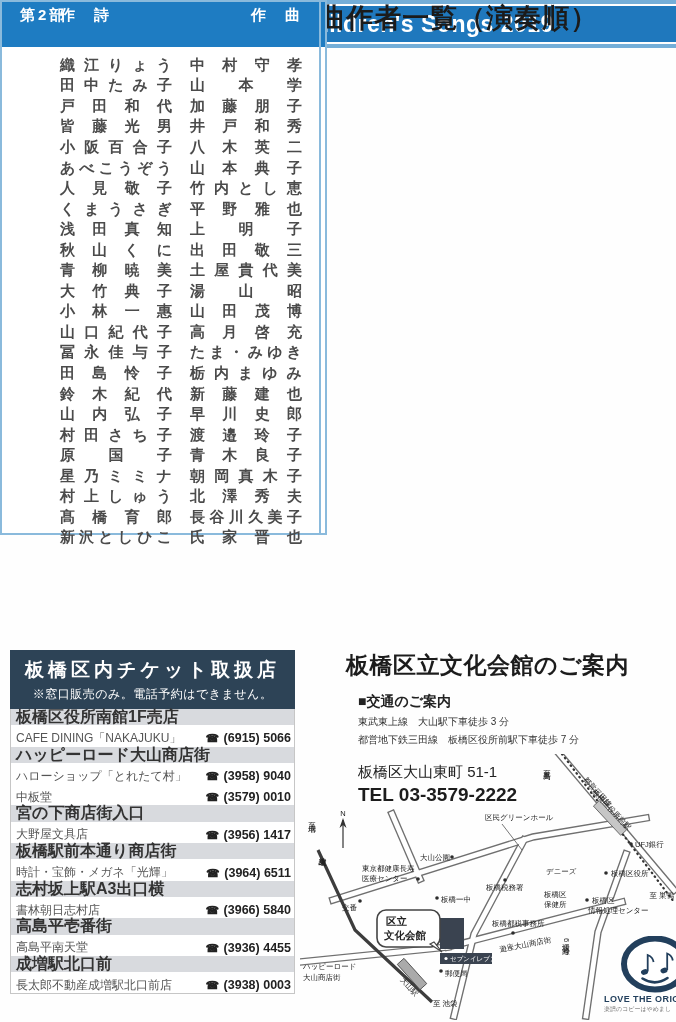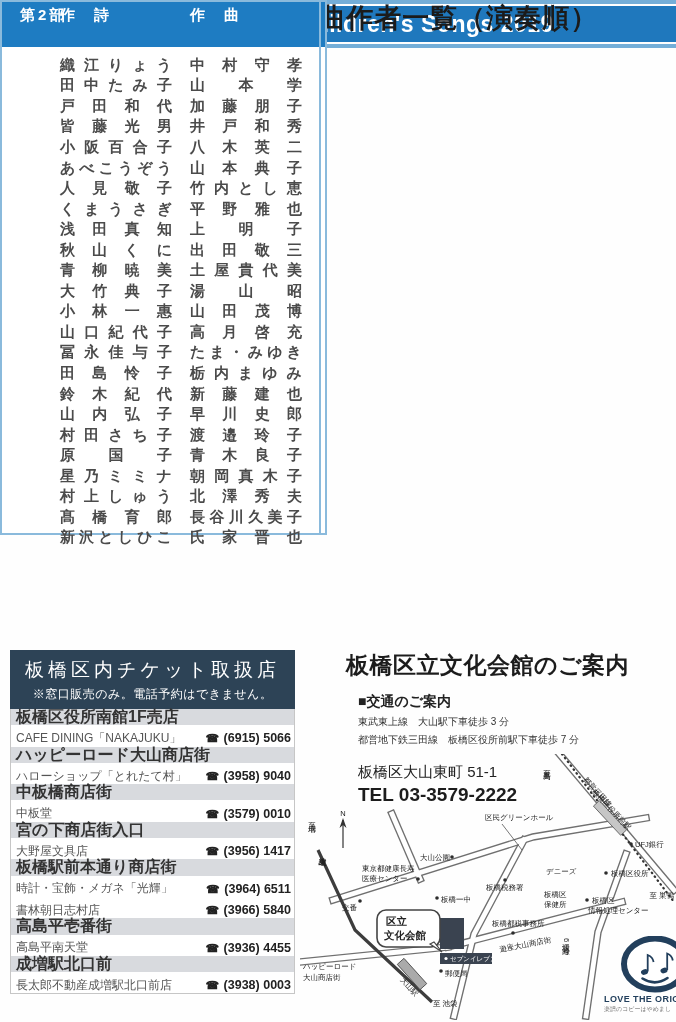--- a/index.html
+++ b/index.html
@@ -17,33 +17,33 @@
               font-family:"Liberation Serif",serif;font-size:27px;font-weight:600;
               letter-spacing:1px;color:#1b1b1b;}
 
   
   .ntable{position:absolute;top:110;height:535px;border:2.5px solid #8abadc;background:#fff;box-sizing:border-box;}
   .ntable.p1{left:10;width:327px;}
   .ntable.p2{left:347;width:321px;}
   .nt-head{position:relative;height:45px;background:#1e7cc2;color:#fff;font-weight:bold;font-size:15px;}
   .nt-head .h-part{position:absolute;left:18px;top:4px;letter-spacing:3px;}
   .nt-head .h-lyr{position:absolute;left:58px;width:112px;top:4px;text-align:left;letter-spacing:2px;}
-  .nt-head .h-comp{position:absolute;left:188px;width:112px;top:4px;text-align:left;letter-spacing:2px;}
+  .nt-head .h-comp{position:absolute;left:188px;width:112px;top:4px;text-align:right;letter-spacing:2px;}
   .nt-body{padding-top:12px;}
   .p2 .nt-body{padding-top:7px;}
   .t-row{display:flex;height:22.4px;align-items:center;}
   .p2 .t-row{height:20.55px;}
   .t-cell{display:flex;justify-content:space-between;font-weight:bold;color:#4b4b4b;font-size:15px;line-height:1;}
   .t-cell.lyricist{margin-left:58px;width:112px;}
   .t-cell.composer{margin-left:18px;width:112px;}
 
   
   .tickets{position:absolute;left:10px;top:650px;width:285px;}
   .tk-head{background:#2d4356;color:#fff;text-align:center;padding:7px 0 6px;}
-  .tk-title{font-size:19px;font-weight:normal;letter-spacing:4px;}
+  .tk-title{font-size:19px;font-weight:bold;letter-spacing:4px;}
   .tk-sub{font-size:12px;margin-top:3px;letter-spacing:.5px;}
   .tk-list{border-left:1px solid #c6c6c6;border-right:1px solid #c6c6c6;border-bottom:1px solid #c6c6c6;}
   .tk-group{height:16.3px;line-height:16.3px;background:#d8dade;font-weight:bold;font-size:16px;
             color:#333;padding-left:5px;}
   .tk-shop{height:16.3px;display:flex;align-items:center;justify-content:space-between;
            font-size:12px;color:#555;padding:5px 3px 0 5px;background:#fff;}
   .tk-name{white-space:nowrap;}
   .tk-phone{font-weight:bold;color:#222;font-size:12.5px;white-space:nowrap;text-align:right;}
   .tk-phone-icon{font-size:11px;margin-right:1px;}
 
@@ -717,35 +717,35 @@
         <div class="tk-group">板橋区役所南館1F売店</div>
         <div class="tk-shop">
           <span class="tk-name">CAFE DINING「NAKAJUKU」</span>
           <span class="tk-phone"><span class="tk-phone-icon">☎</span><span> (6915) 5066</span></span>
         </div>
         <div class="tk-group">ハッピーロード大山商店街</div>
         <div class="tk-shop">
           <span class="tk-name">ハローショップ「とれたて村」</span>
           <span class="tk-phone"><span class="tk-phone-icon">☎</span><span> (3958) 9040</span></span>
         </div>
-        <div class="tk-group">中板橋商店街</div>
         <div class="tk-shop">
           <span class="tk-name">中板堂</span>
           <span class="tk-phone"><span class="tk-phone-icon">☎</span><span> (3579) 0010</span></span>
         </div>
         <div class="tk-group">宮の下商店街入口</div>
         <div class="tk-shop">
           <span class="tk-name">大野屋文具店</span>
           <span class="tk-phone"><span class="tk-phone-icon">☎</span><span> (3956) 1417</span></span>
         </div>
         <div class="tk-group">板橋駅前本通り商店街</div>
         <div class="tk-shop">
           <span class="tk-name">時計・宝飾・メガネ「光輝」</span>
           <span class="tk-phone"><span class="tk-phone-icon">☎</span><span> (3964) 6511</span></span>
         </div>
+        <div class="tk-group">志村坂上駅A3出口横</div>
         <div class="tk-shop">
           <span class="tk-name">書林朝日志村店</span>
           <span class="tk-phone"><span class="tk-phone-icon">☎</span><span> (3966) 5840</span></span>
         </div>
         <div class="tk-group">高島平壱番街</div>
         <div class="tk-shop">
           <span class="tk-name">高島平南天堂</span>
           <span class="tk-phone"><span class="tk-phone-icon">☎</span><span> (3936) 4455</span></span>
         </div>
         <div class="tk-group">成増駅北口前</div>

